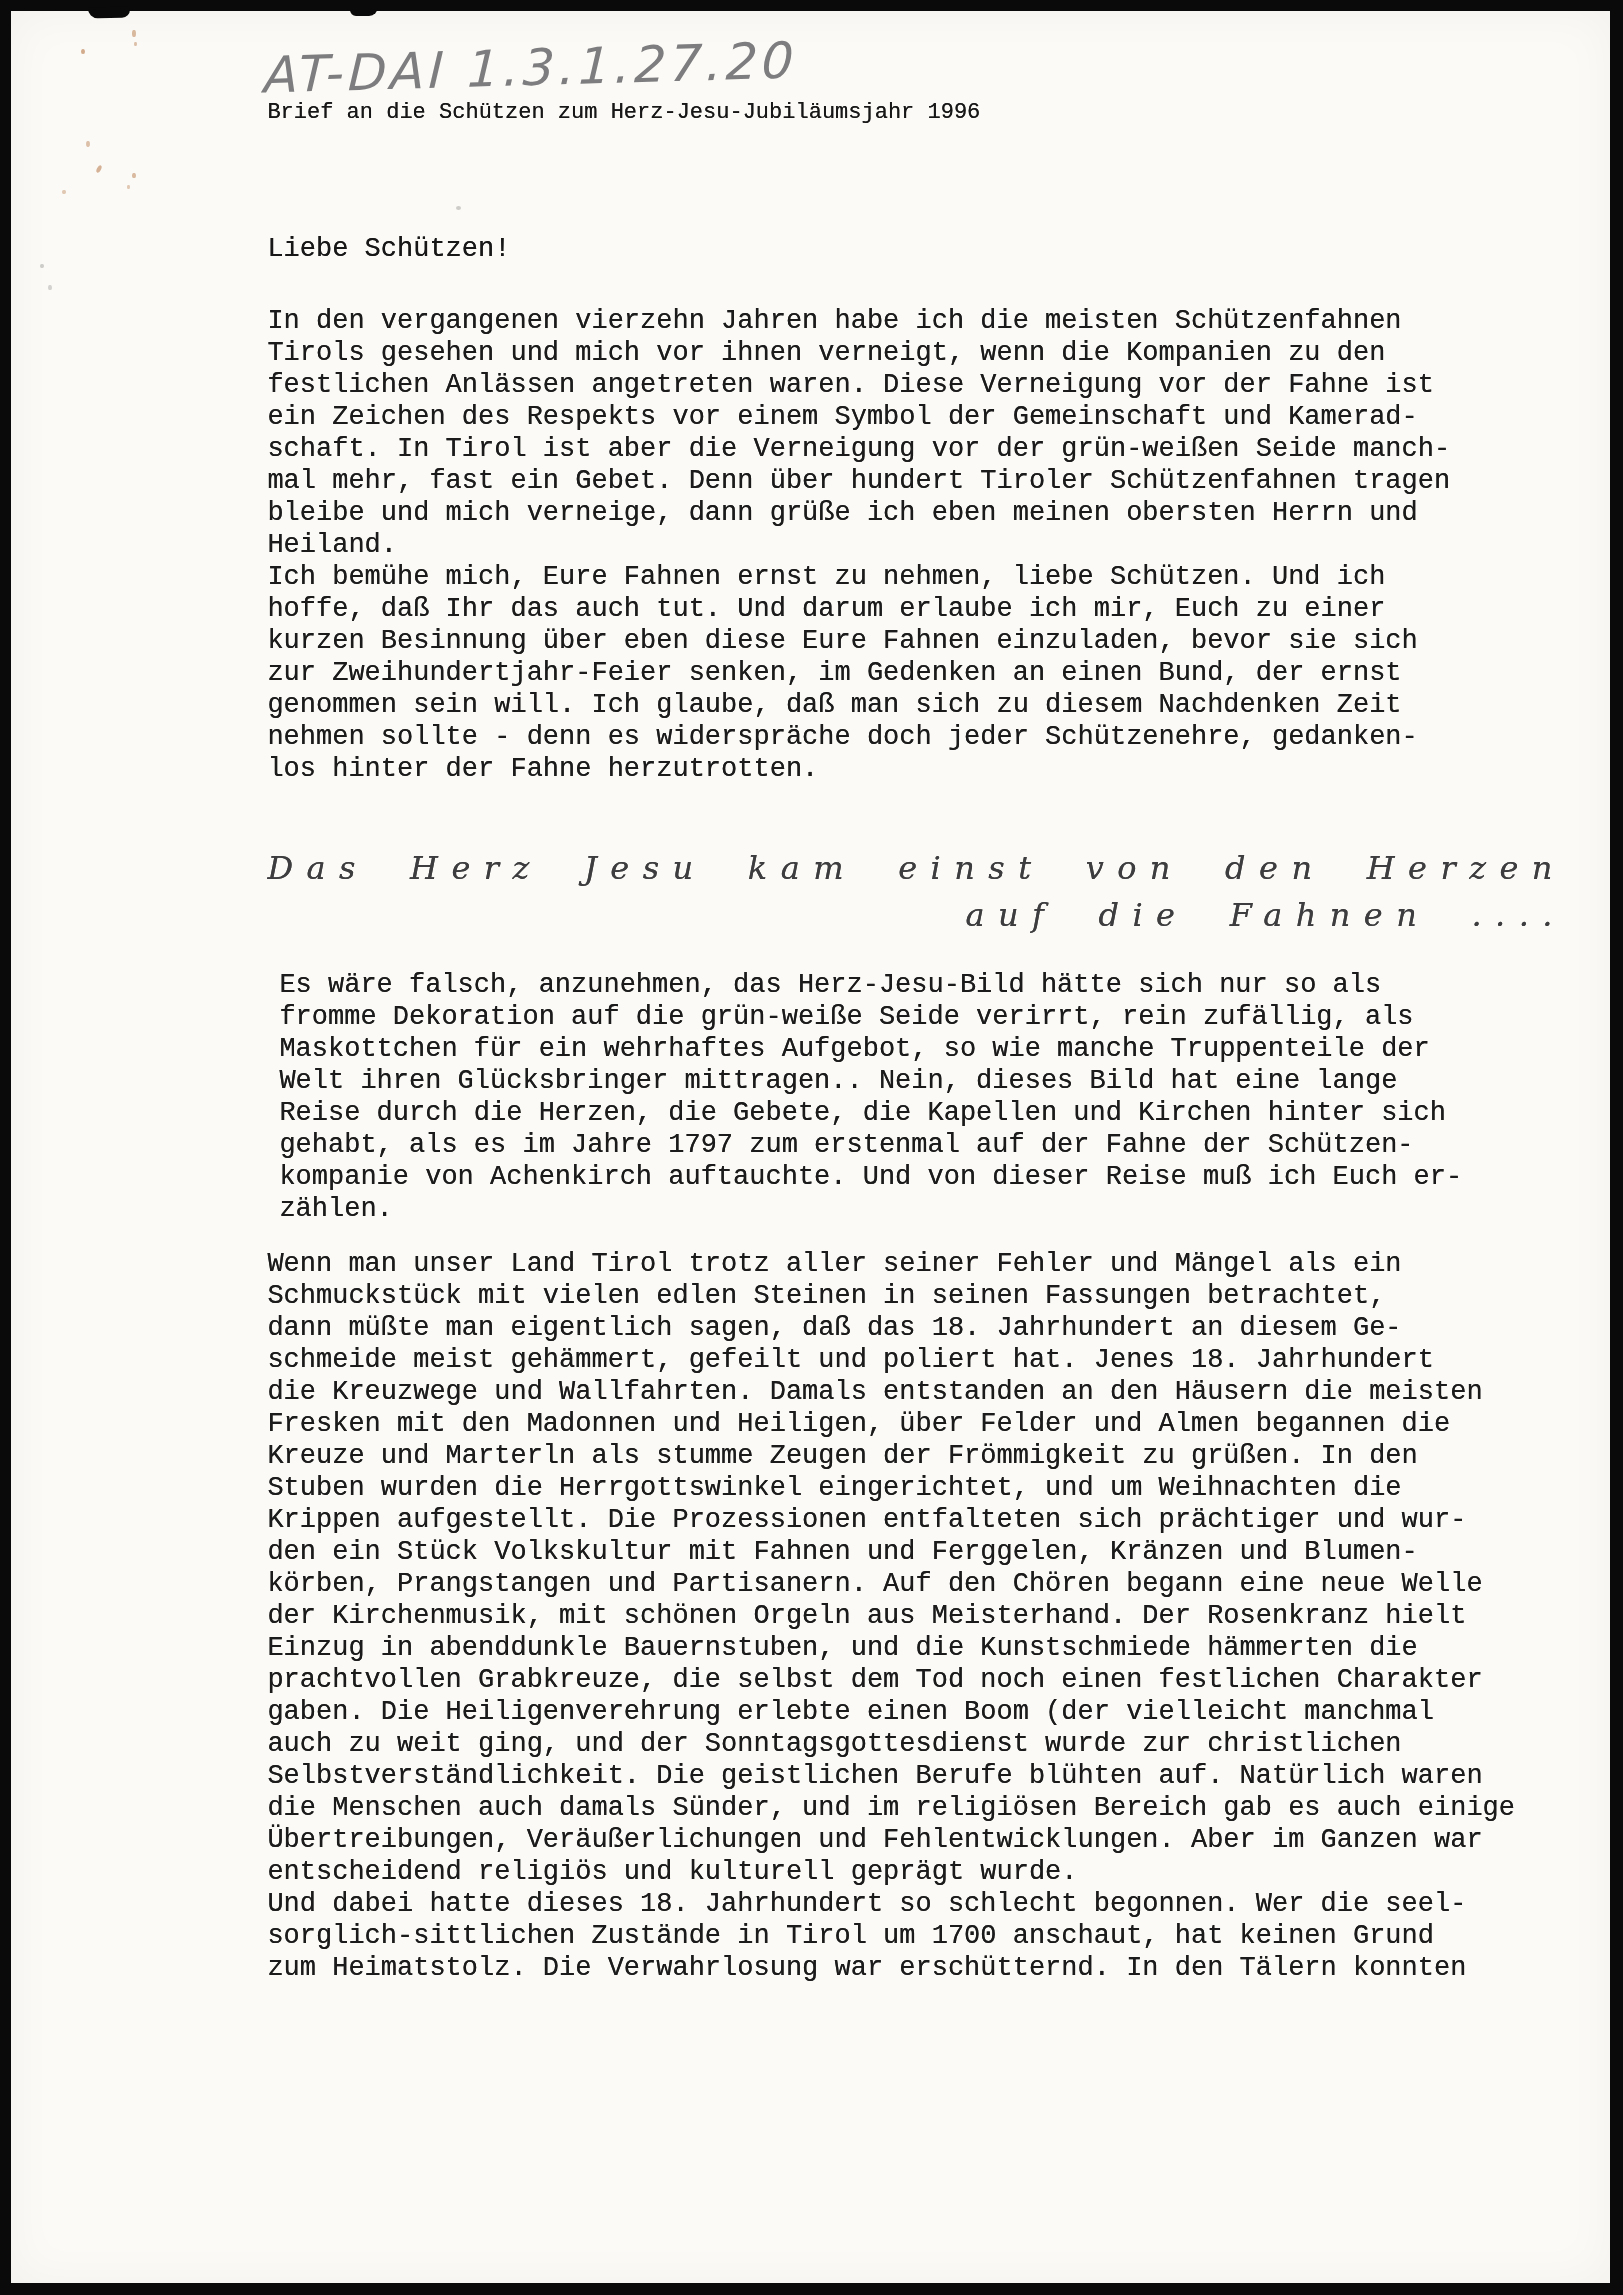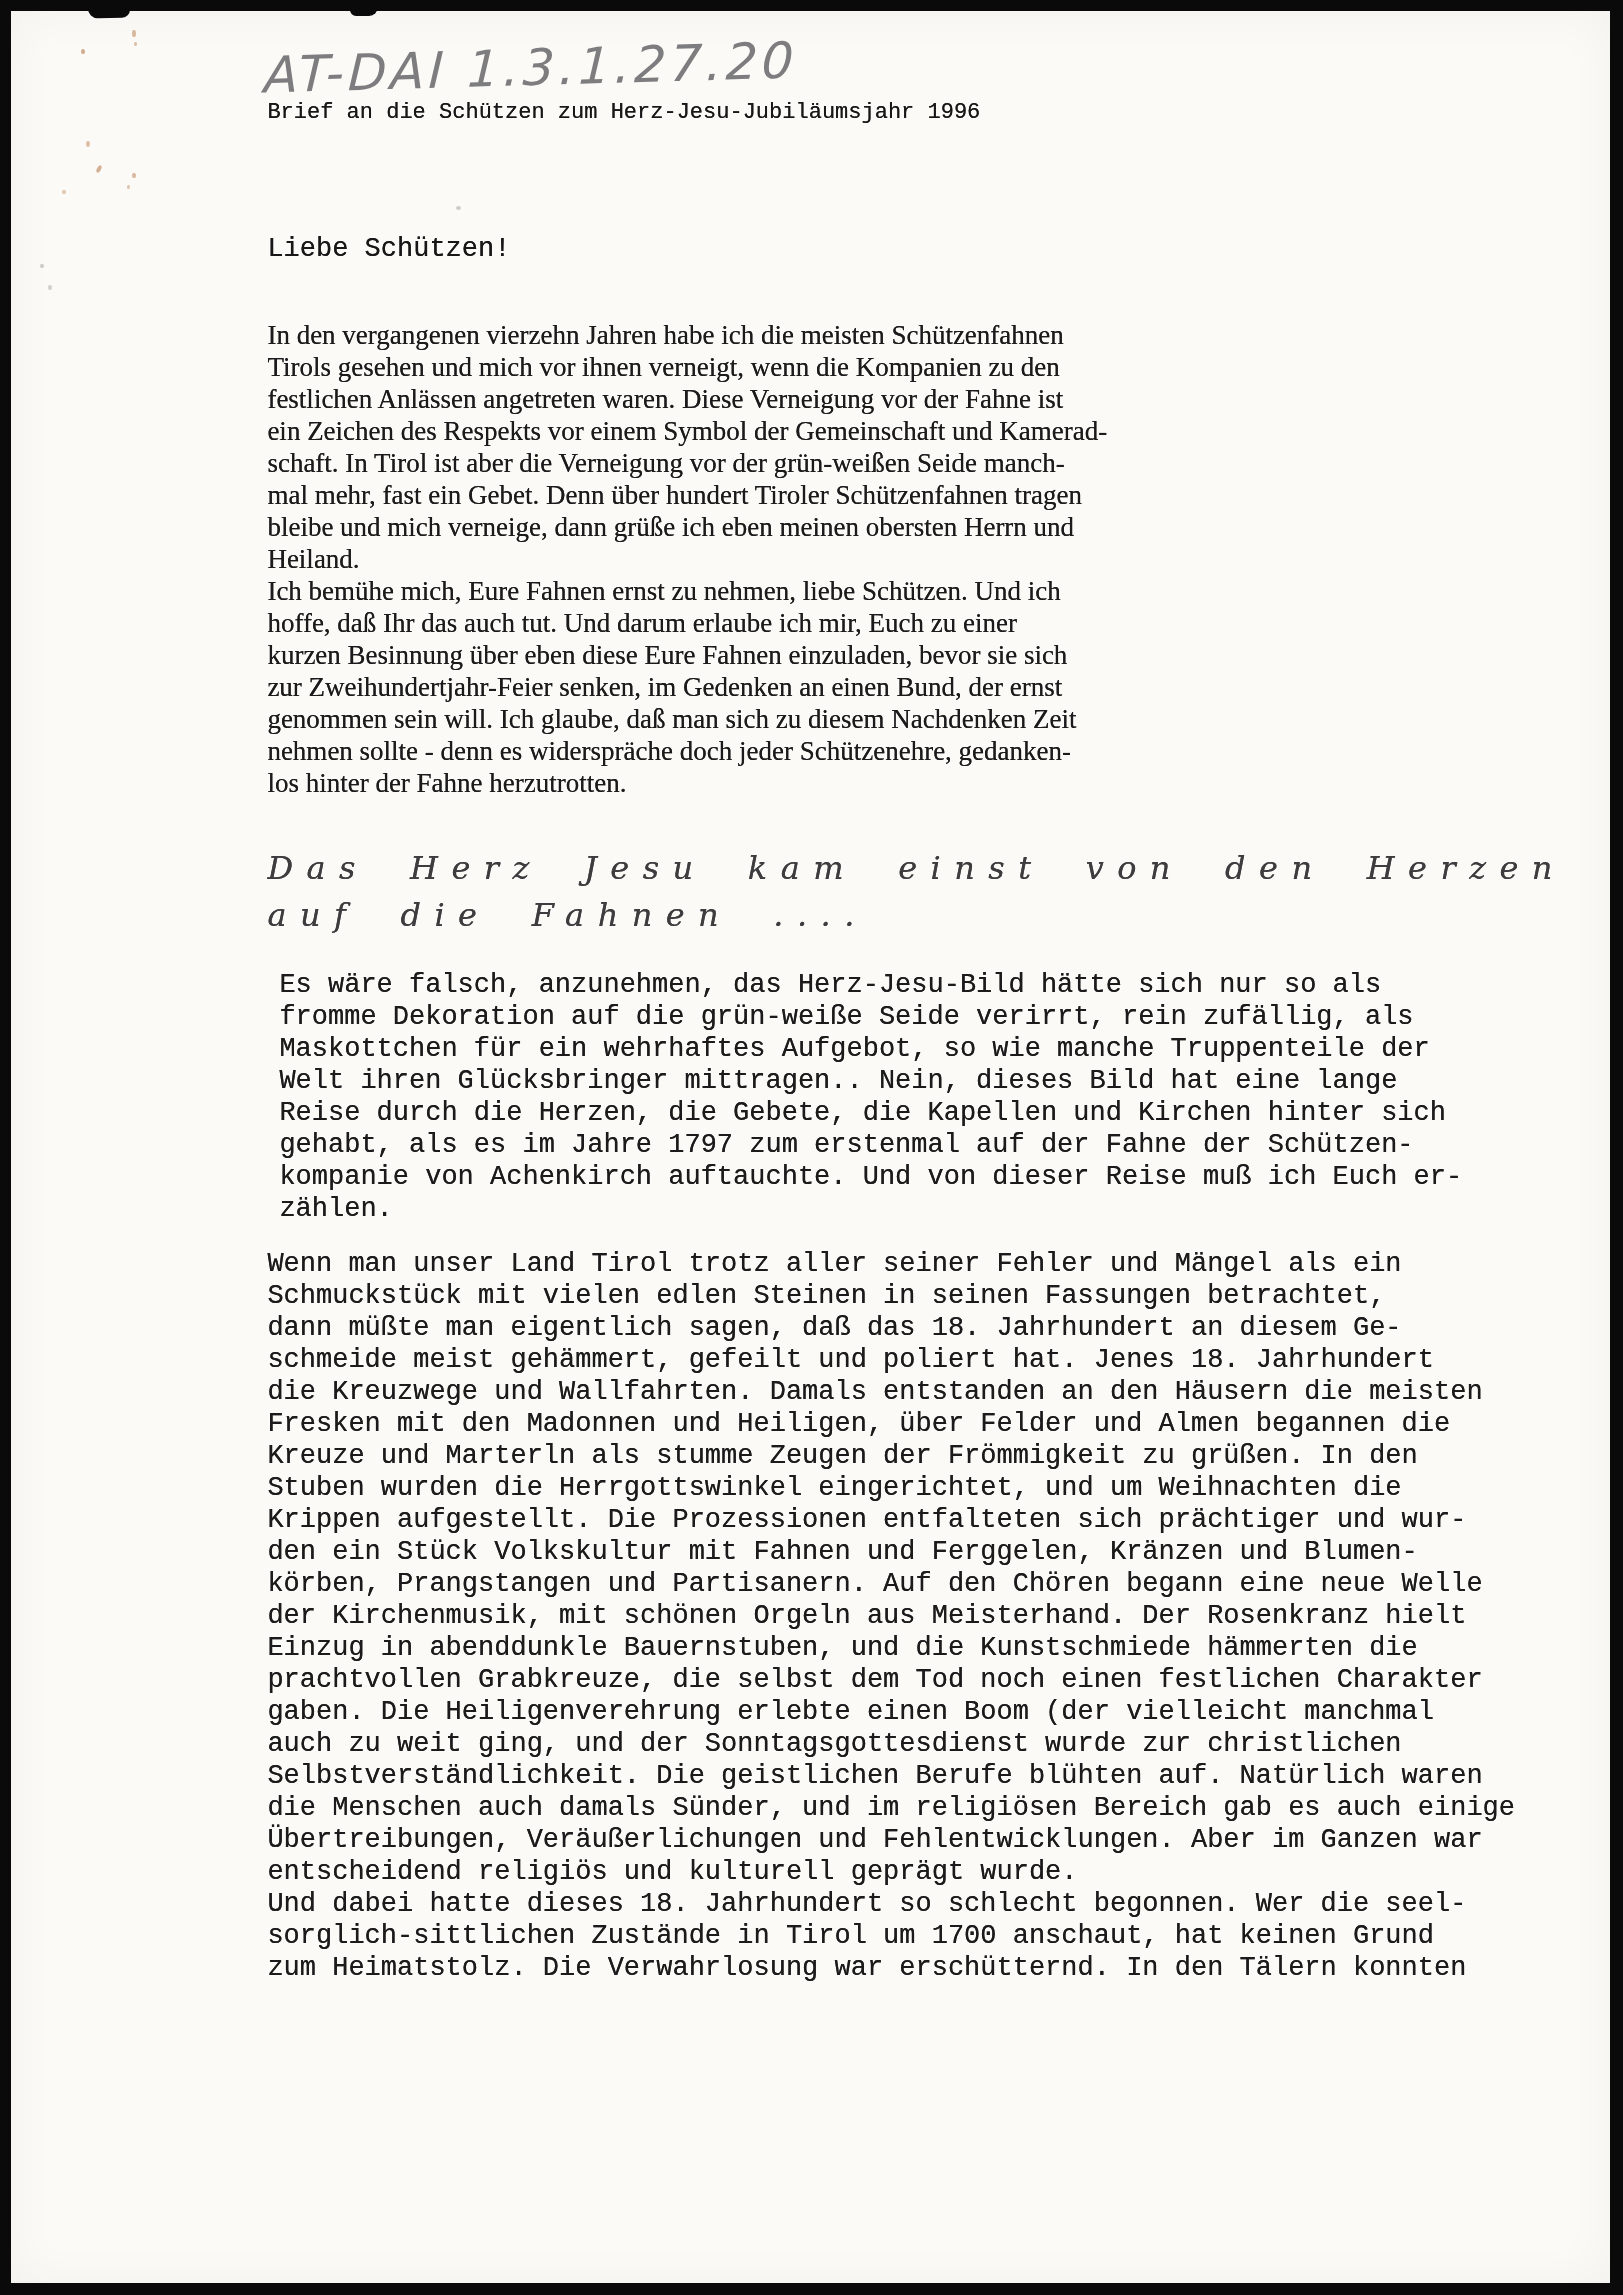--- a/index.html
+++ b/index.html
@@ -89,37 +89,37 @@
   }
   .body {
     position: absolute;
     left: 256px;
     font-size: 27px;
     line-height: 32px;
     color: #1b1b1b;
     text-shadow: 0 0 0.6px #3a3a3a;
   }
   .body .line { white-space: pre; }
-  .block1 { top: 308px; font-family: Liberation Serif, serif; }
+  .block1 { top: 294px; }
   .block2 { top: 958px; margin-left: 12px; }
   .block3 { top: 1237px; }
   .script-heading {
     position: absolute;
     left: 256px;
     top: 834px;
     font-family: "DejaVu Serif", serif;
     font-style: italic;
     font-size: 32px;
     line-height: 47px;
     letter-spacing: 0.42em;
     word-spacing: 0.55em;
     color: #3d3d3f;
     text-shadow: 0 0 0.4px #555;
   }
-  .script-heading .script-line { white-space: pre; }
+  .script-heading .script-line { white-space: pre; text-align: right; }
 </style>
 </head>
 <body>
 
 <div class="scan">
   <div class="page">
 
     <div class="edge-blob"></div>
     <div class="edge-blob2"></div>
     <div class="speck s1"></div>

